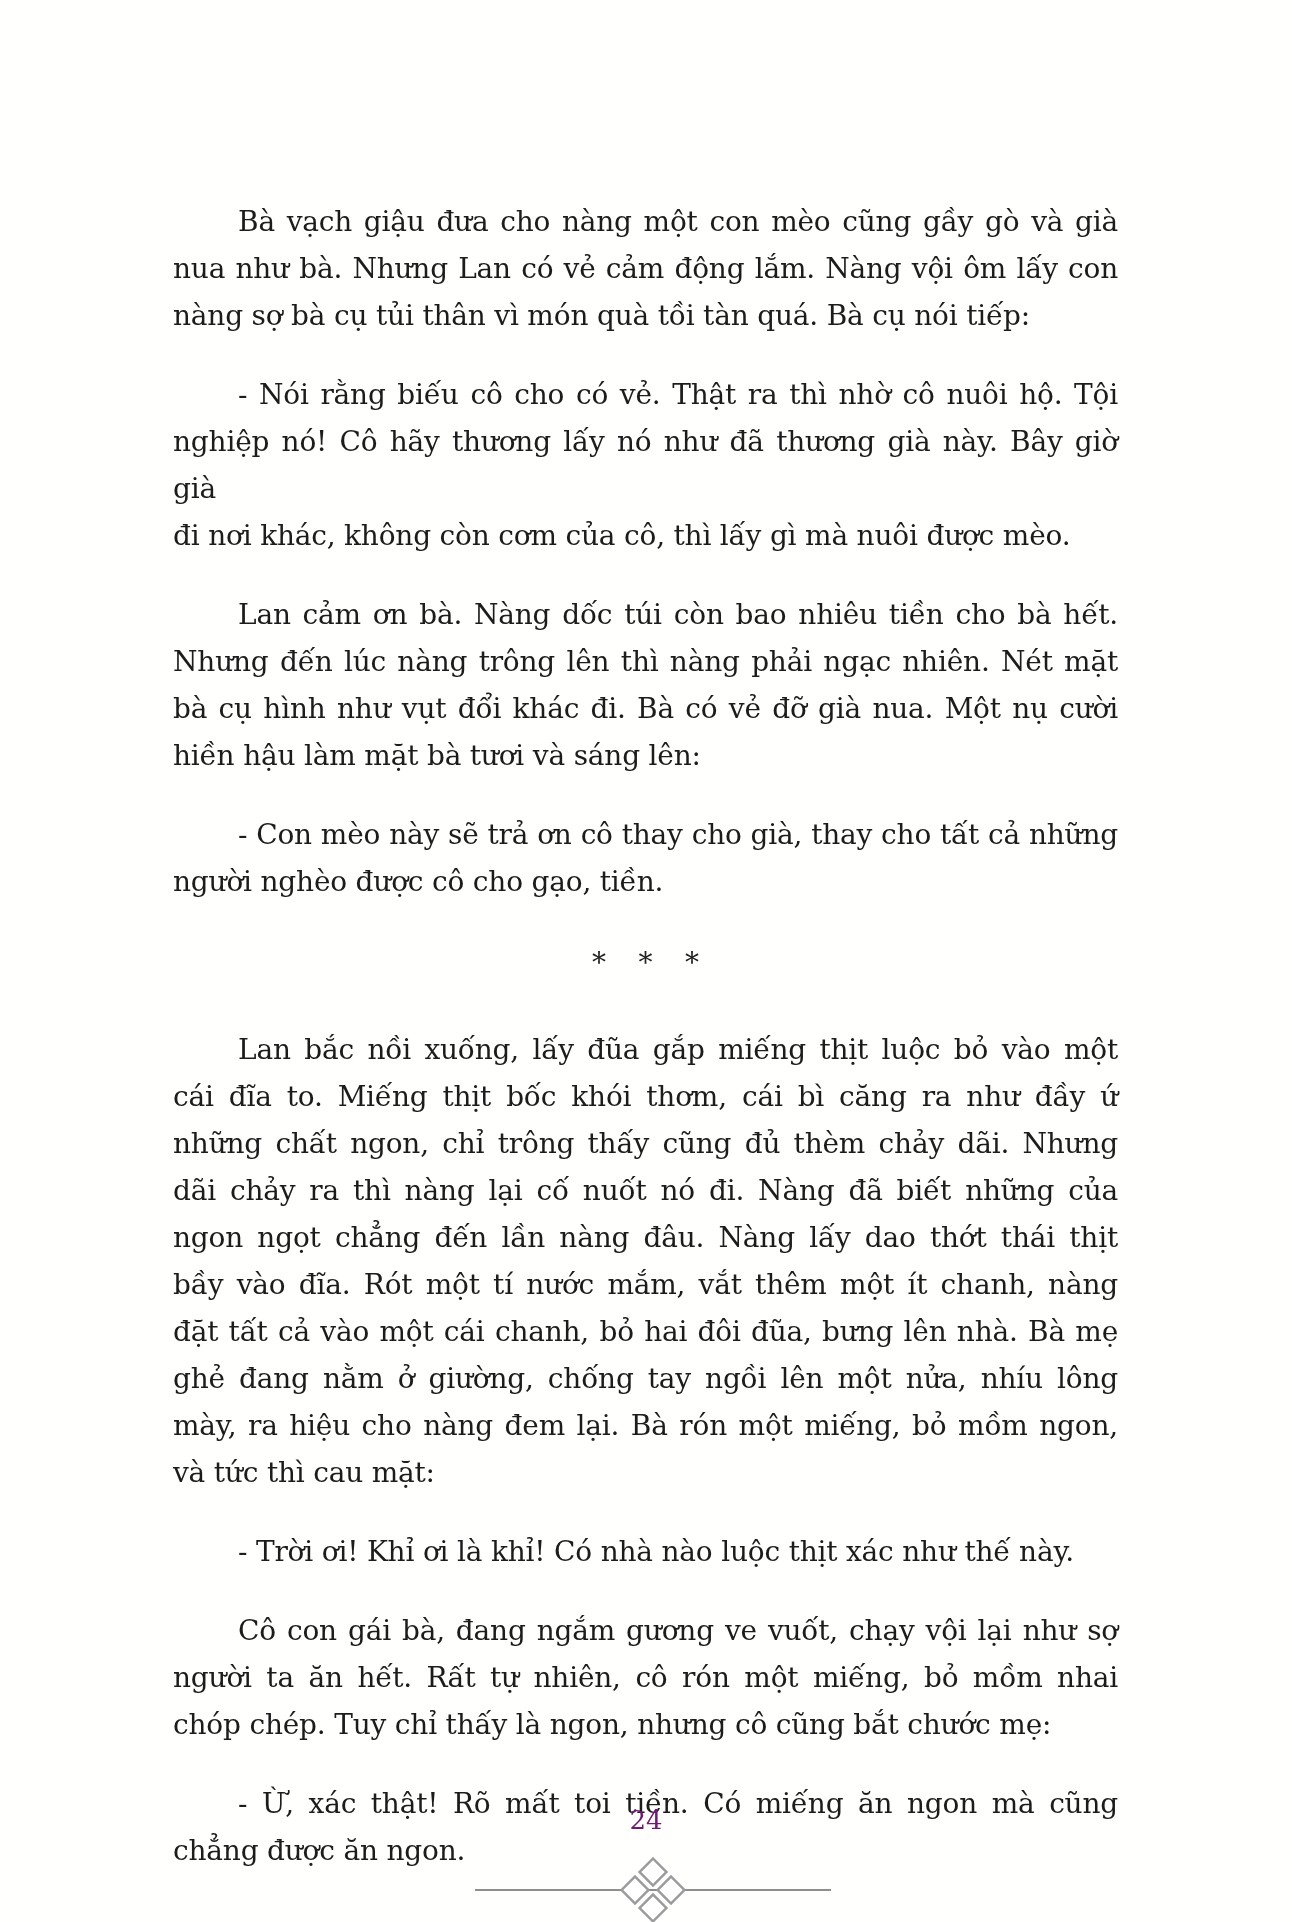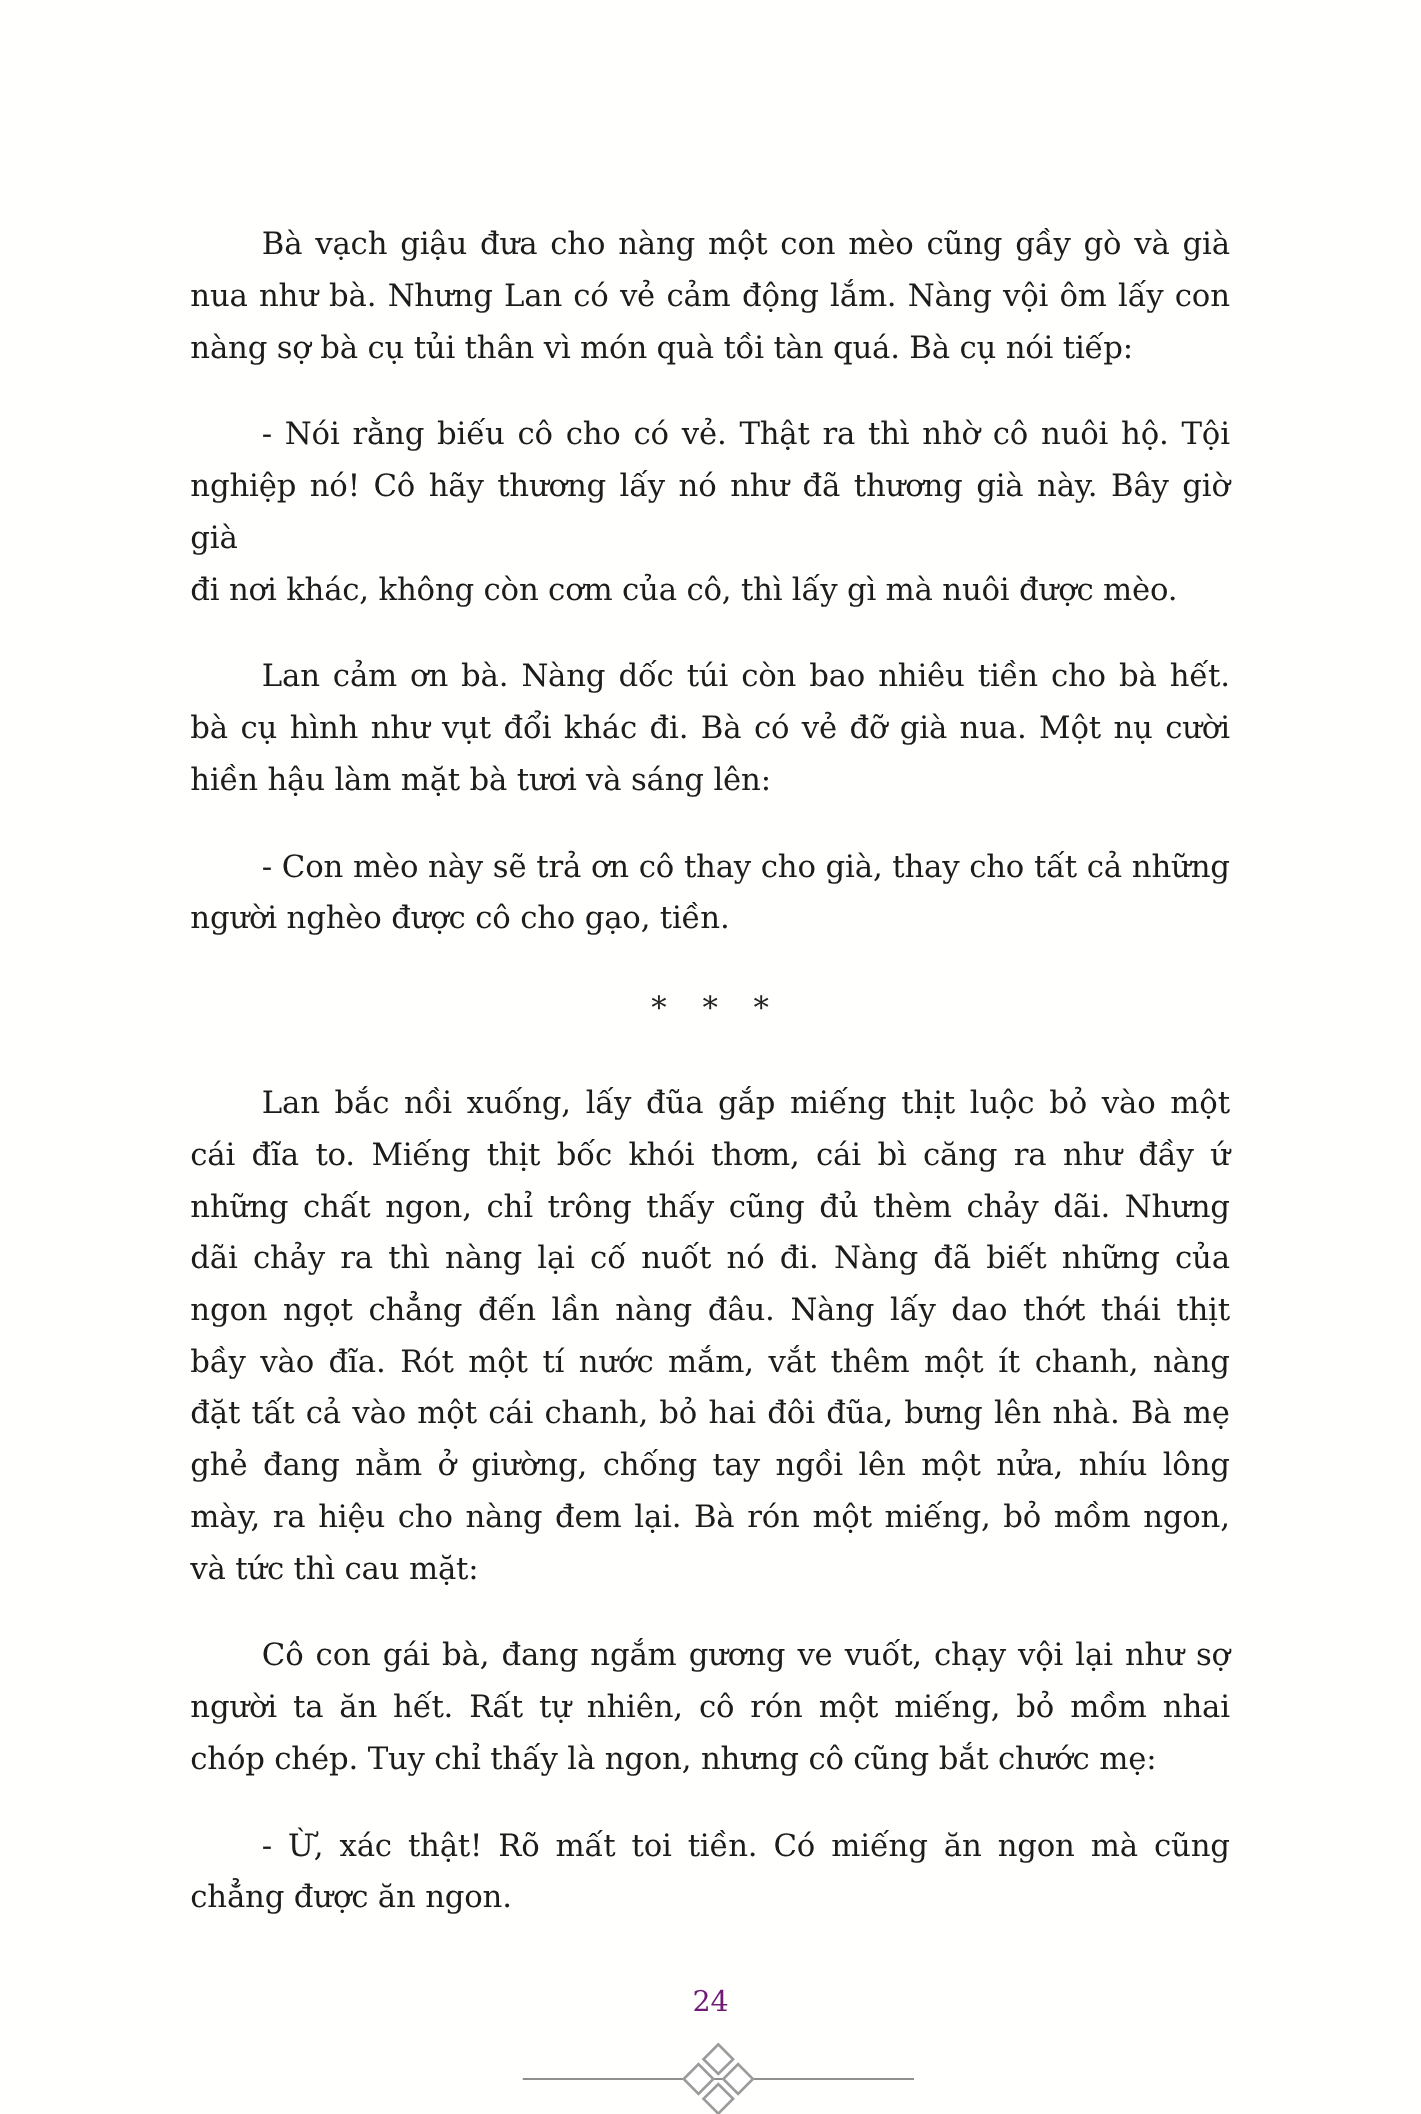--- a/index.html
+++ b/index.html
@@ -77,39 +77,43 @@
         <div class="line fill">nua như bà. Nhưng Lan có vẻ cảm động lắm. Nàng vội ôm lấy con</div>
         <div class="line">nàng sợ bà cụ tủi thân vì món quà tồi tàn quá. Bà cụ nói tiếp:</div>
       </div>
       <div class="para">
         <div class="line first fill">- Nói rằng biếu cô cho có vẻ. Thật ra thì nhờ cô nuôi hộ. Tội</div>
         <div class="line fill">nghiệp nó! Cô hãy thương lấy nó như đã thương già này. Bây giờ già</div>
         <div class="line">đi nơi khác, không còn cơm của cô, thì lấy gì mà nuôi được mèo.</div>
       </div>
       <div class="para">
         <div class="line first fill">Lan cảm ơn bà. Nàng dốc túi còn bao nhiêu tiền cho bà hết.</div>
+        <div class="line fill">Nhưng đến lúc nàng trông lên thì nàng phải ngạc nhiên. Nét mặt</div>
         <div class="line fill">bà cụ hình như vụt đổi khác đi. Bà có vẻ đỡ già nua. Một nụ cười</div>
         <div class="line">hiền hậu làm mặt bà tươi và sáng lên:</div>
       </div>
       <div class="para">
         <div class="line first fill">- Con mèo này sẽ trả ơn cô thay cho già, thay cho tất cả những</div>
         <div class="line">người nghèo được cô cho gạo, tiền.</div>
       </div>
       <div class="separator">* * *</div>
       <div class="para">
         <div class="line first fill">Lan bắc nồi xuống, lấy đũa gắp miếng thịt luộc bỏ vào một</div>
         <div class="line fill">cái đĩa to. Miếng thịt bốc khói thơm, cái bì căng ra như đầy ứ</div>
         <div class="line fill">những chất ngon, chỉ trông thấy cũng đủ thèm chảy dãi. Nhưng</div>
         <div class="line fill">dãi chảy ra thì nàng lại cố nuốt nó đi. Nàng đã biết những của</div>
         <div class="line fill">ngon ngọt chẳng đến lần nàng đâu. Nàng lấy dao thớt thái thịt</div>
         <div class="line fill">bầy vào đĩa. Rót một tí nước mắm, vắt thêm một ít chanh, nàng</div>
         <div class="line fill">đặt tất cả vào một cái chanh, bỏ hai đôi đũa, bưng lên nhà. Bà mẹ</div>
         <div class="line fill">ghẻ đang nằm ở giường, chống tay ngồi lên một nửa, nhíu lông</div>
         <div class="line fill">mày, ra hiệu cho nàng đem lại. Bà rón một miếng, bỏ mồm ngon,</div>
         <div class="line">và tức thì cau mặt:</div>
+      </div>
+      <div class="para">
+        <div class="line first">- Trời ơi! Khỉ ơi là khỉ! Có nhà nào luộc thịt xác như thế này.</div>
       </div>
       <div class="para">
         <div class="line first fill">Cô con gái bà, đang ngắm gương ve vuốt, chạy vội lại như sợ</div>
         <div class="line fill">người ta ăn hết. Rất tự nhiên, cô rón một miếng, bỏ mồm nhai</div>
         <div class="line">chóp chép. Tuy chỉ thấy là ngon, nhưng cô cũng bắt chước mẹ:</div>
       </div>
       <div class="para">
         <div class="line first fill">- Ừ, xác thật! Rõ mất toi tiền. Có miếng ăn ngon mà cũng</div>
         <div class="line">chẳng được ăn ngon.</div>
       </div>

